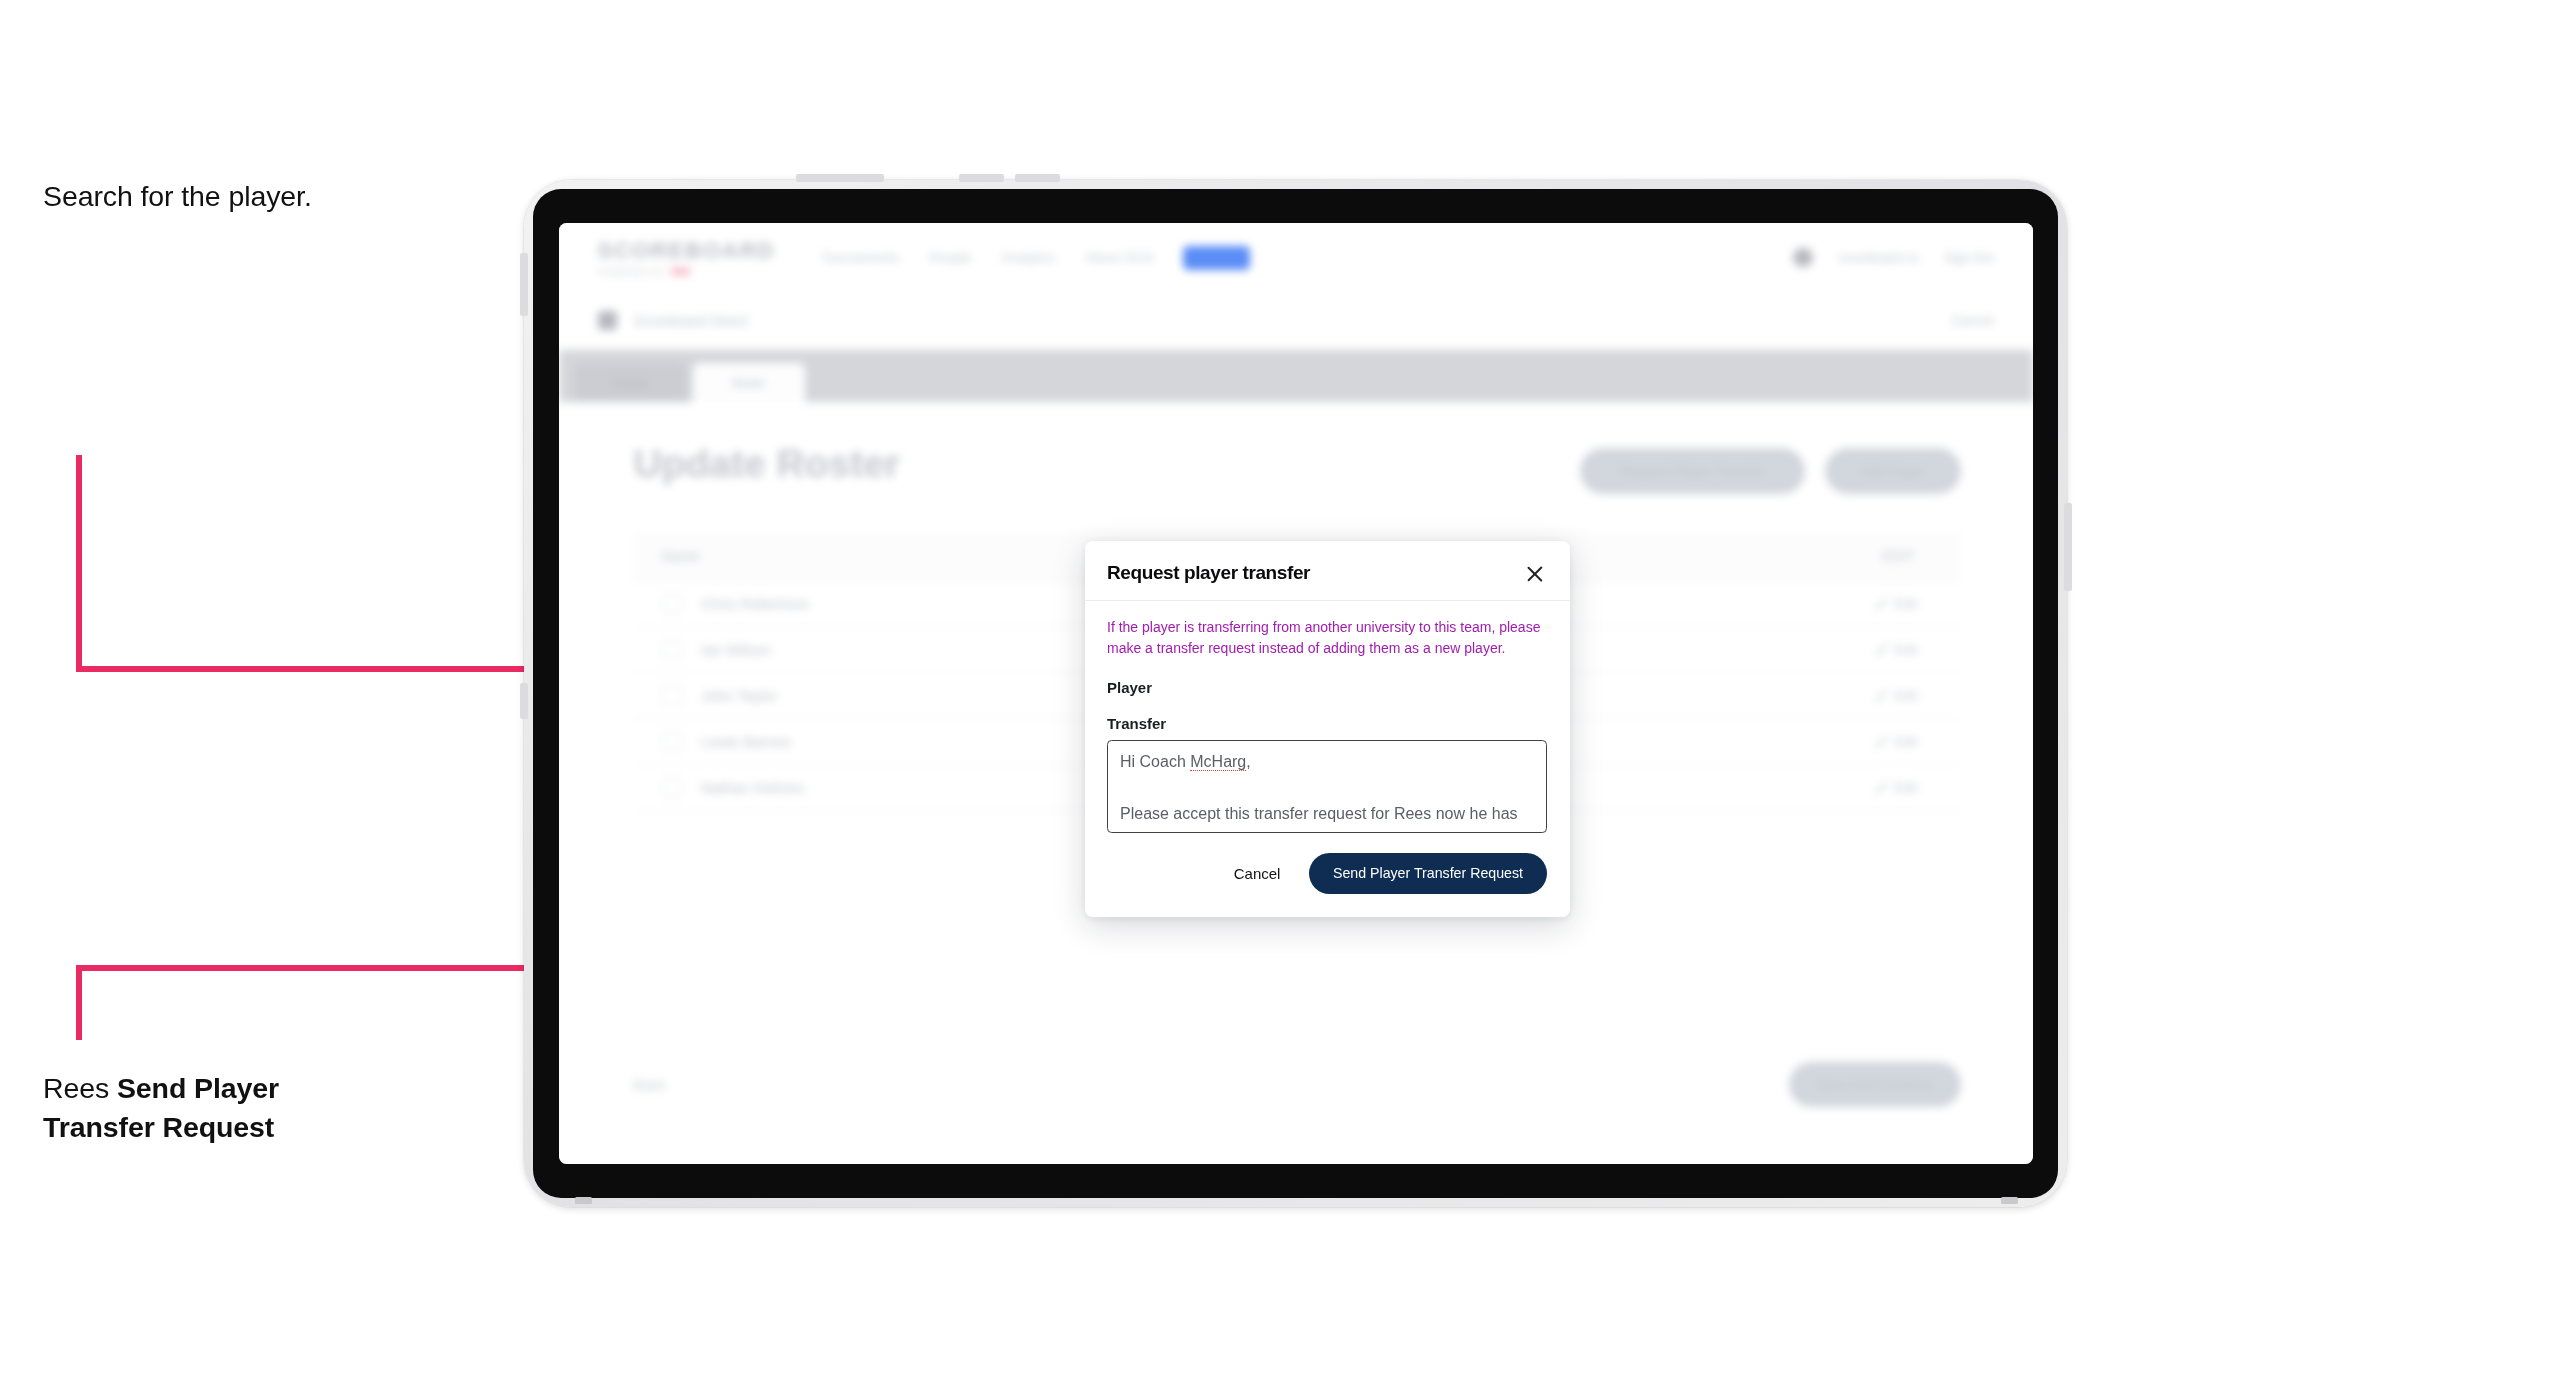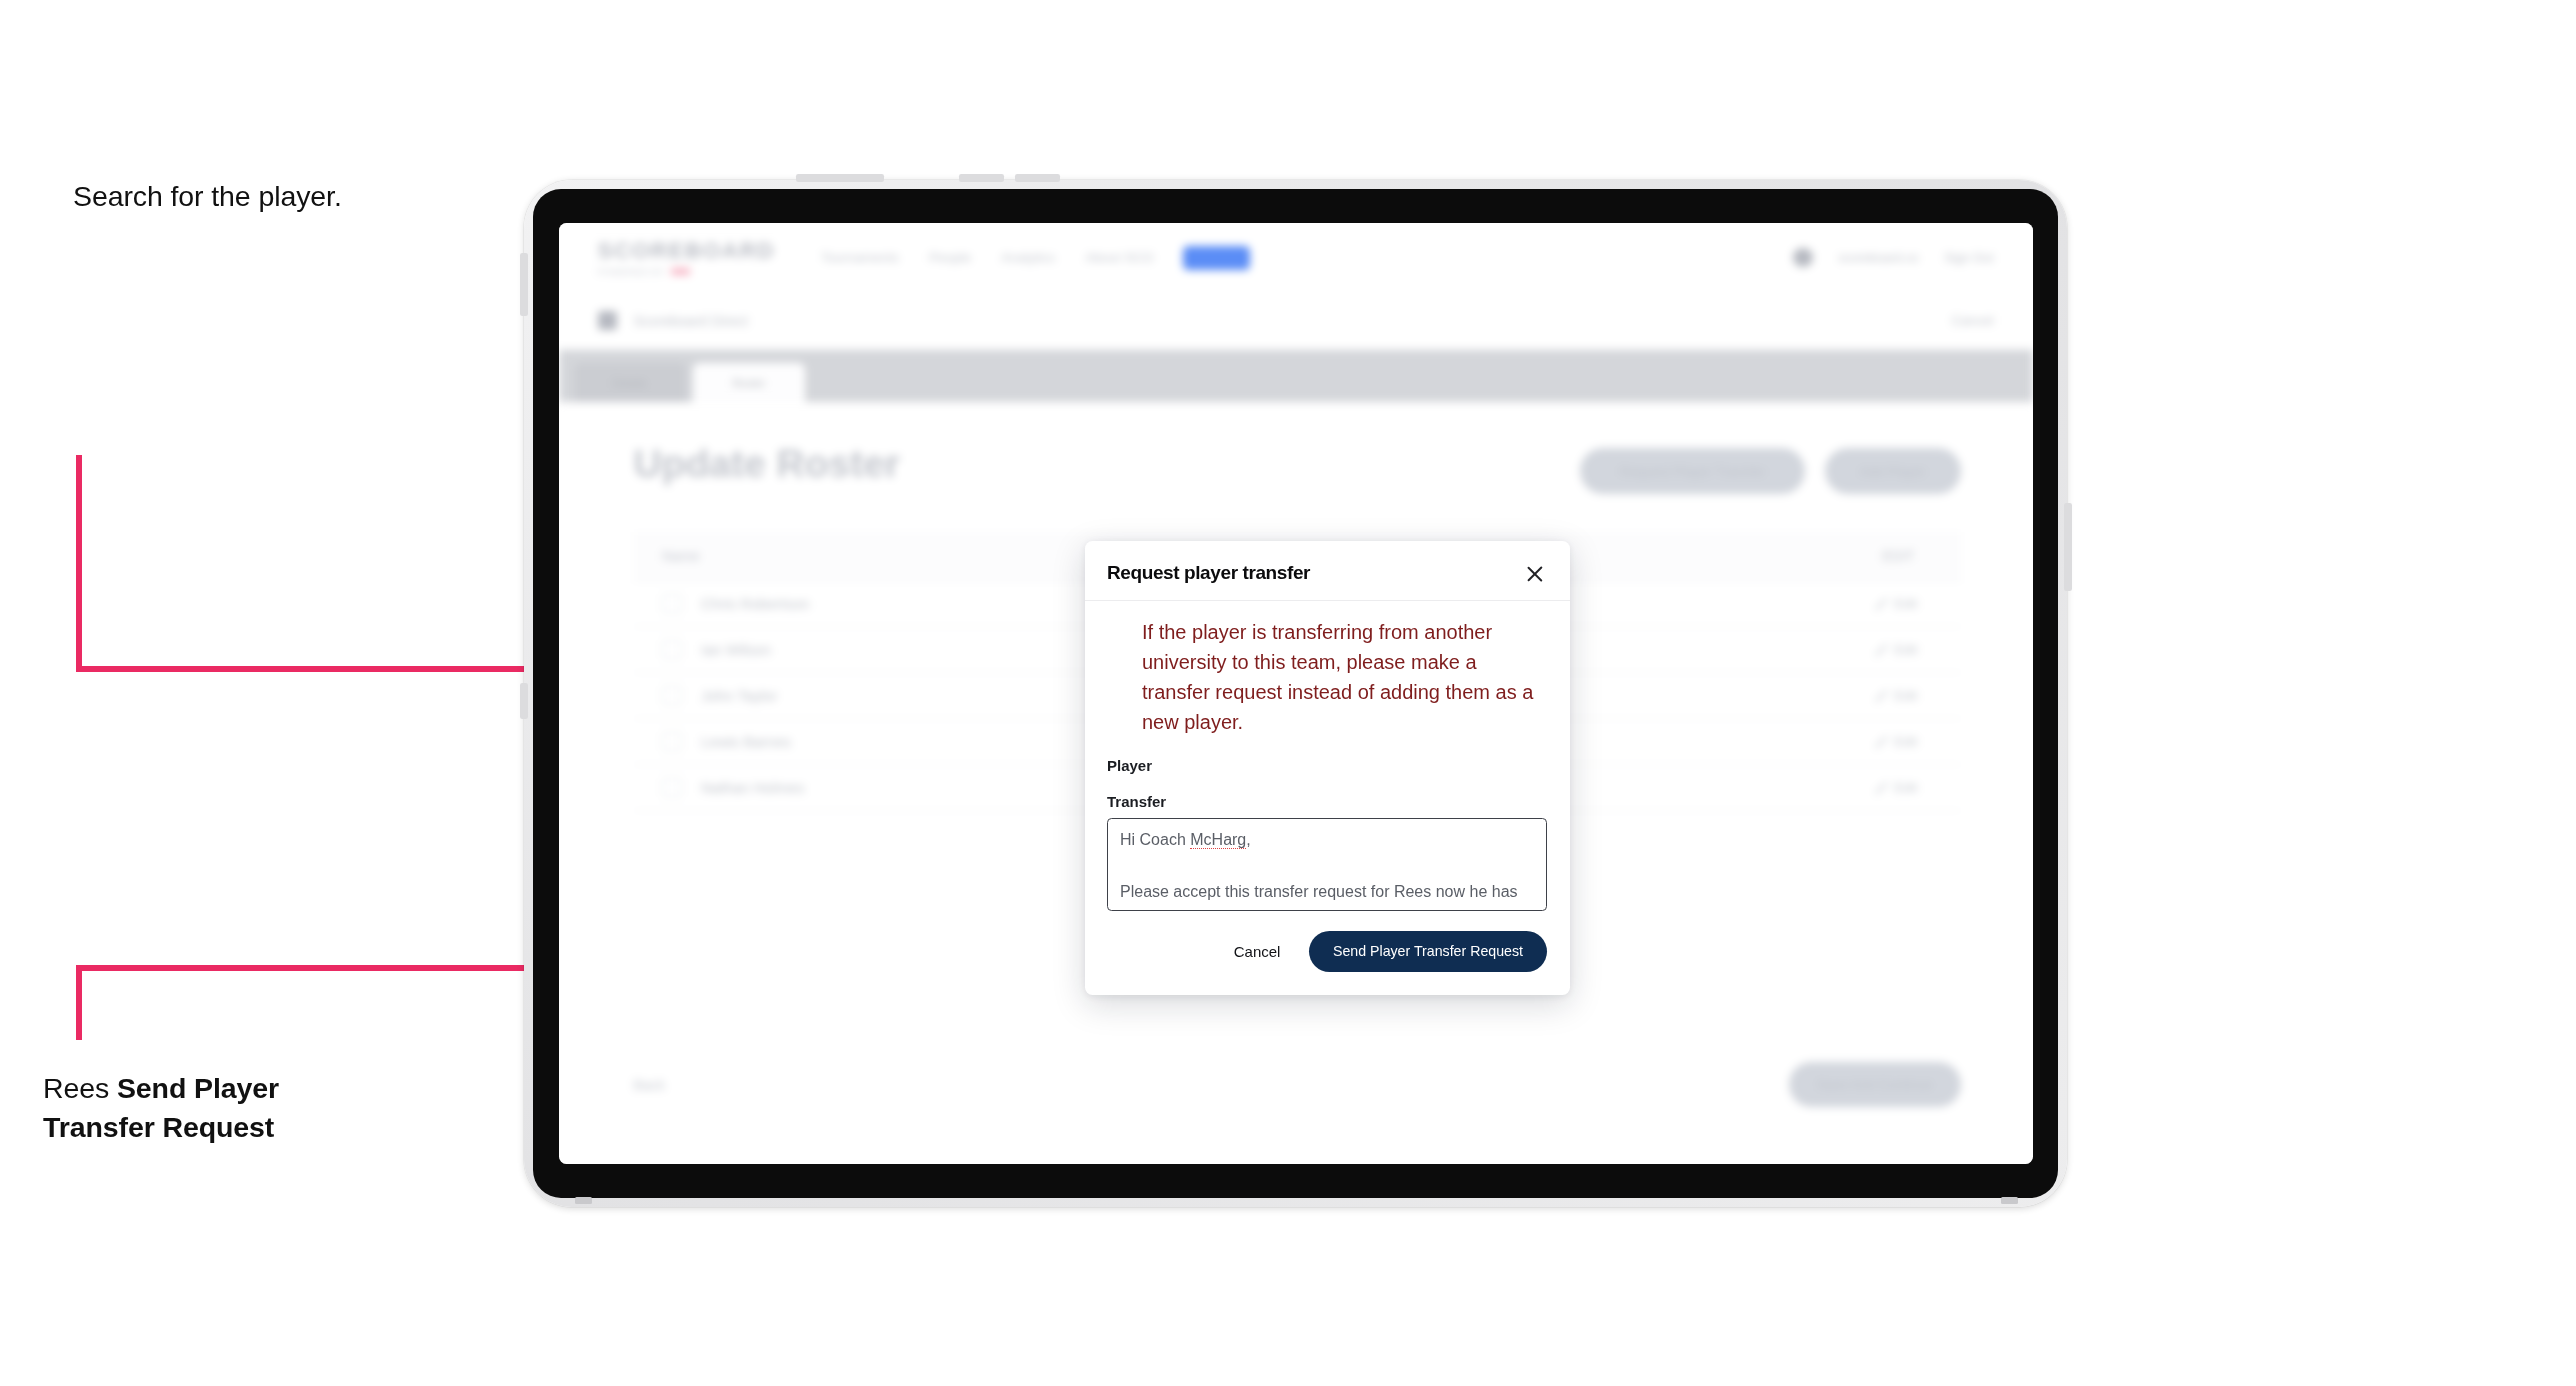--- a/index.html
+++ b/index.html
@@ -13,21 +13,21 @@
 
   
   .annot {
     position:absolute;
     color:#111111;
     font-size:28.5px;
     line-height:1.34;
     letter-spacing:-0.1px;
     white-space:pre-line;
   }
-  #annot-search { left:43px; top:177px; width:389px;margin-left:30px; }
+  #annot-search { left:43px; top:177px; width:389px; }
   #annot-message { left:43px; top:279px; width:419px; }
   #annot-click {
     left:43px; top:1069px; width:352px;
     font-size:28.5px; line-height:1.37;
   }
   #annot-click b { font-weight:bold; }
 
   
   .pink { position:absolute; background:#ea2a63; }
   .pink-v1 { left:76px; top:455px; width:6px; height:217px; }
@@ -201,21 +201,21 @@
   }
   #modal-close::before, #modal-close::after {
     content:""; position:absolute; left:3px; top:12px;
     width:19.5px; height:1.9px; background:#232327; border-radius:1.5px;
   }
   #modal-close::before { transform:rotate(45deg); }
   #modal-close::after  { transform:rotate(-45deg); }
 
   #modal-body { padding:16.5px 22.5px 0 22.5px; }
   #modal-desc {
-    font-size:20px; line-height:1.5; color:#7f1d1d; margin-bottom:19.5px;margin-left:35px;
+    font-size:14px; line-height:1.5; color:#a21caf; margin-bottom:19.5px;
   }
   .field-label {
     font-size:15px; font-weight:bold; color:#1b1d22; margin-bottom:8.2px;
   }
   #player-input {
     width:100%; height:40px;
     background:#f0f1f3; border:0.7px solid #dddfe3; border-radius:5.2px;
     font-size:15px; color:#4d5159;
     padding:0 13.5px; font-family:inherit;
     outline:none;

